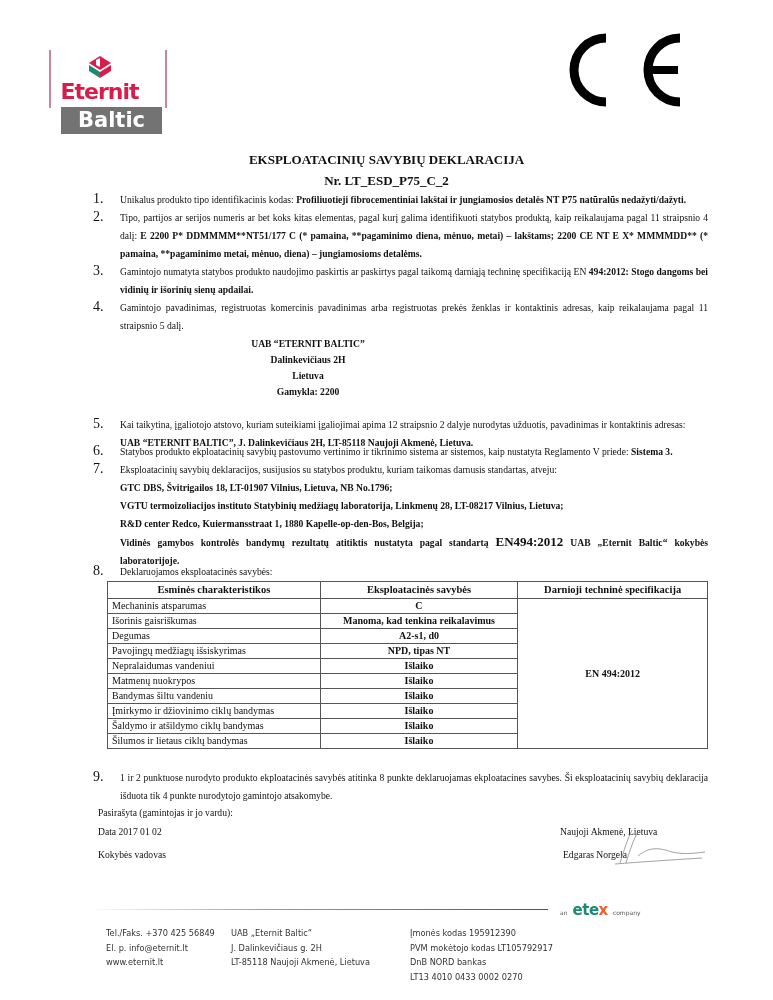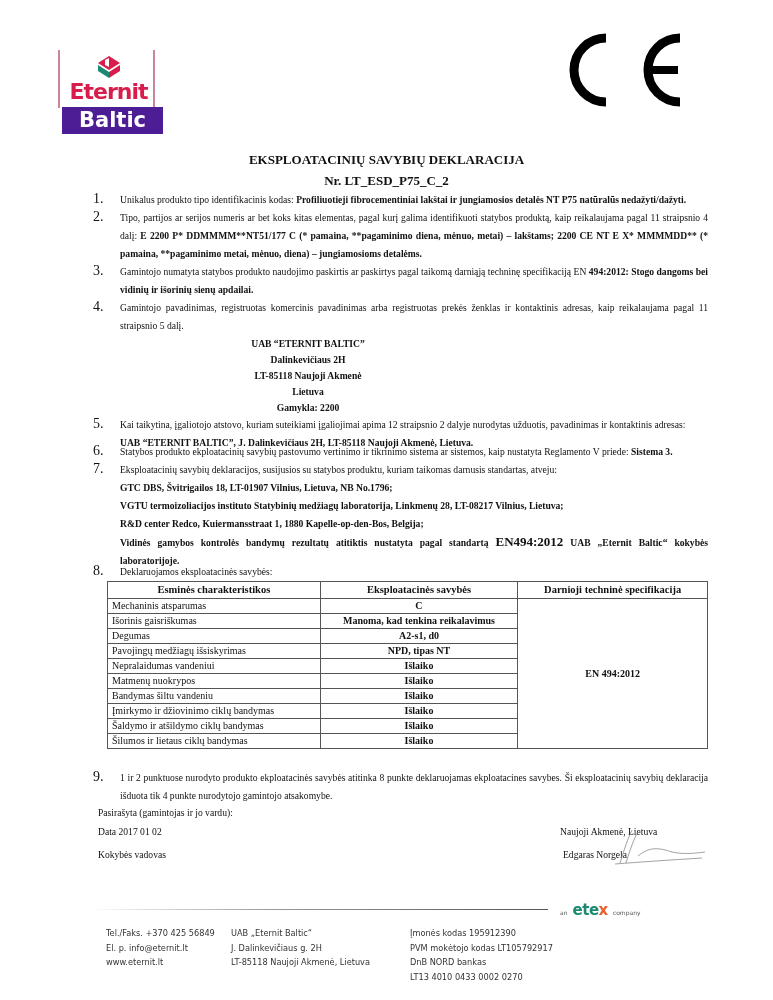--- a/index.html
+++ b/index.html
@@ -1,24 +1,24 @@
 <!DOCTYPE html>
 <html><head>
 <meta charset="utf-8">
 <style>
   html, body { margin: 0; padding: 0; background: #ffffff; }
   body { width: 773px; height: 1000px; position: relative; overflow: hidden; color: #111; font-family: "Liberation Serif", serif; }
   .abs { position: absolute; }
 
   
-  #logo { left: 49px; top: 50px; width: 97px; height: 84px; margin-left: 9px; }
+  #logo { left: 49px; top: 50px; width: 118px; height: 84px; }
   #logo .frame-l { position:absolute; left:0; top:0; width:2px; height:58px; background:#c9869b; }
   #logo .frame-r { position:absolute; right:0; top:0; width:2px; height:58px; background:#c9869b; }
   #logo .word1 { position:absolute; left:3px; top:29px; width:95px; text-align:center; font-family:"DejaVu Sans", sans-serif; font-weight:bold; font-size:22px; color:#d81d4c; letter-spacing:-1px; line-height:26px; }
-  #logo .word2 { position:absolute; left:4px; top:57px; width:101px; height:27px; background:#4c1d95; color:#fff; text-align:center; font-family:"DejaVu Sans", sans-serif; font-weight:bold; font-size:21px; line-height:27px; letter-spacing:0px; }
+  #logo .word2 { position:absolute; left:12px; top:57px; width:101px; height:27px; background:#737373; color:#fff; text-align:center; font-family:"DejaVu Sans", sans-serif; font-weight:bold; font-size:21px; line-height:27px; letter-spacing:0px; }
   #logo svg { position:absolute; left:38px; top:3px; }
 
   
   #ce { left: 550px; top: 30px; width: 150px; height: 80px; }
 
   .title { left: 0; width: 773px; text-align: center; font-weight: bold; font-size: 13px; }
   #doc-title { top: 152px; }
   #doc-number { top: 173px; }
 
   .item { left: 120px; width: 588px; font-size: 9.6px; line-height: 18px; text-align: justify; }
@@ -86,21 +86,20 @@
 </div>
 
 <div class="abs item" style="top:299px;">
   <span class="num">4.</span>
   <span>Gamintojo pavadinimas, registruotas komercinis pavadinimas arba registruotas prekės ženklas ir kontaktinis adresas, kaip reikalaujama pagal 11 straipsnio 5 dalį.</span>
 </div>
 
 <div class="abs center-block" style="top:336px;">
   <div>UAB “ETERNIT BALTIC”</div>
   <div>Dalinkevičiaus 2H</div>
-  <div>LT-85118 Naujoji Akmenė</div>
   <div>Lietuva</div>
   <div>Gamykla: 2200</div>
 </div>
 
 <div class="abs item" style="top:416px;">
   <span class="num">5.</span>
   <div>Kai taikytina, įgaliotojo atstovo, kuriam suteikiami įgaliojimai apima 12 straipsnio 2 dalyje nurodytas užduotis, pavadinimas ir kontaktinis adresas:</div>
   <b>UAB “ETERNIT BALTIC”, J. Dalinkevičiaus 2H, LT-85118 Naujoji Akmenė, Lietuva.</b>
 </div>
 

